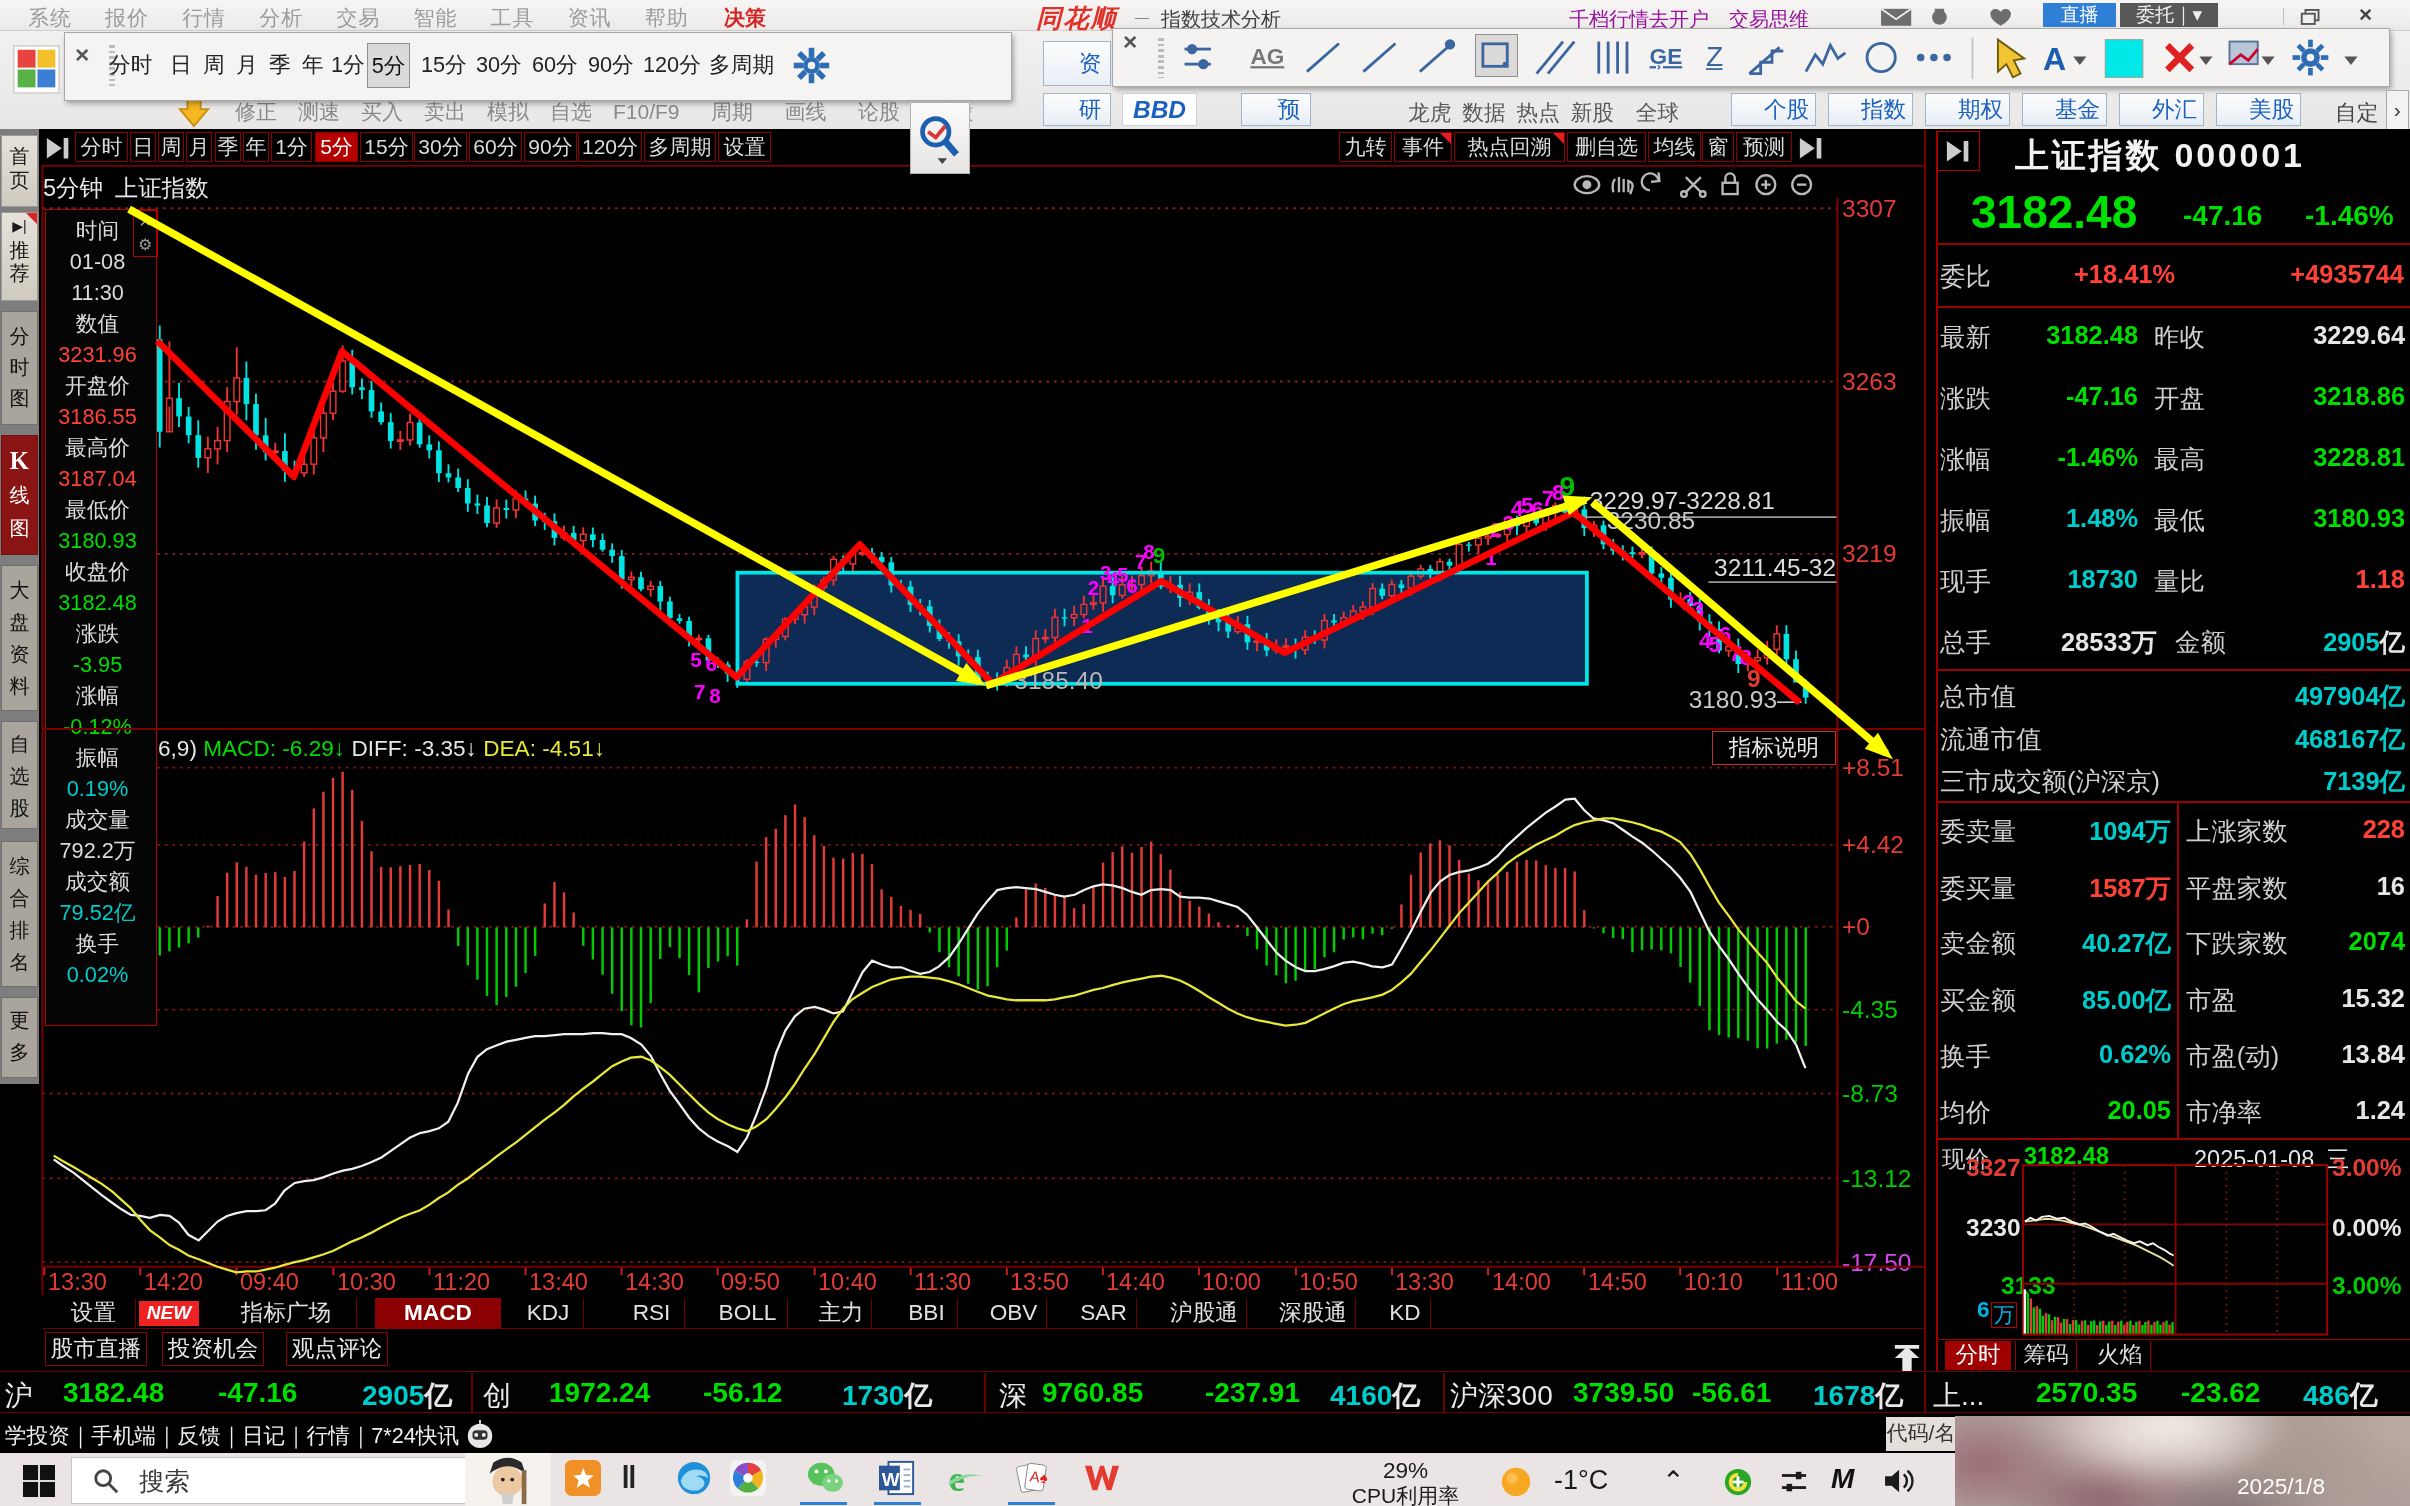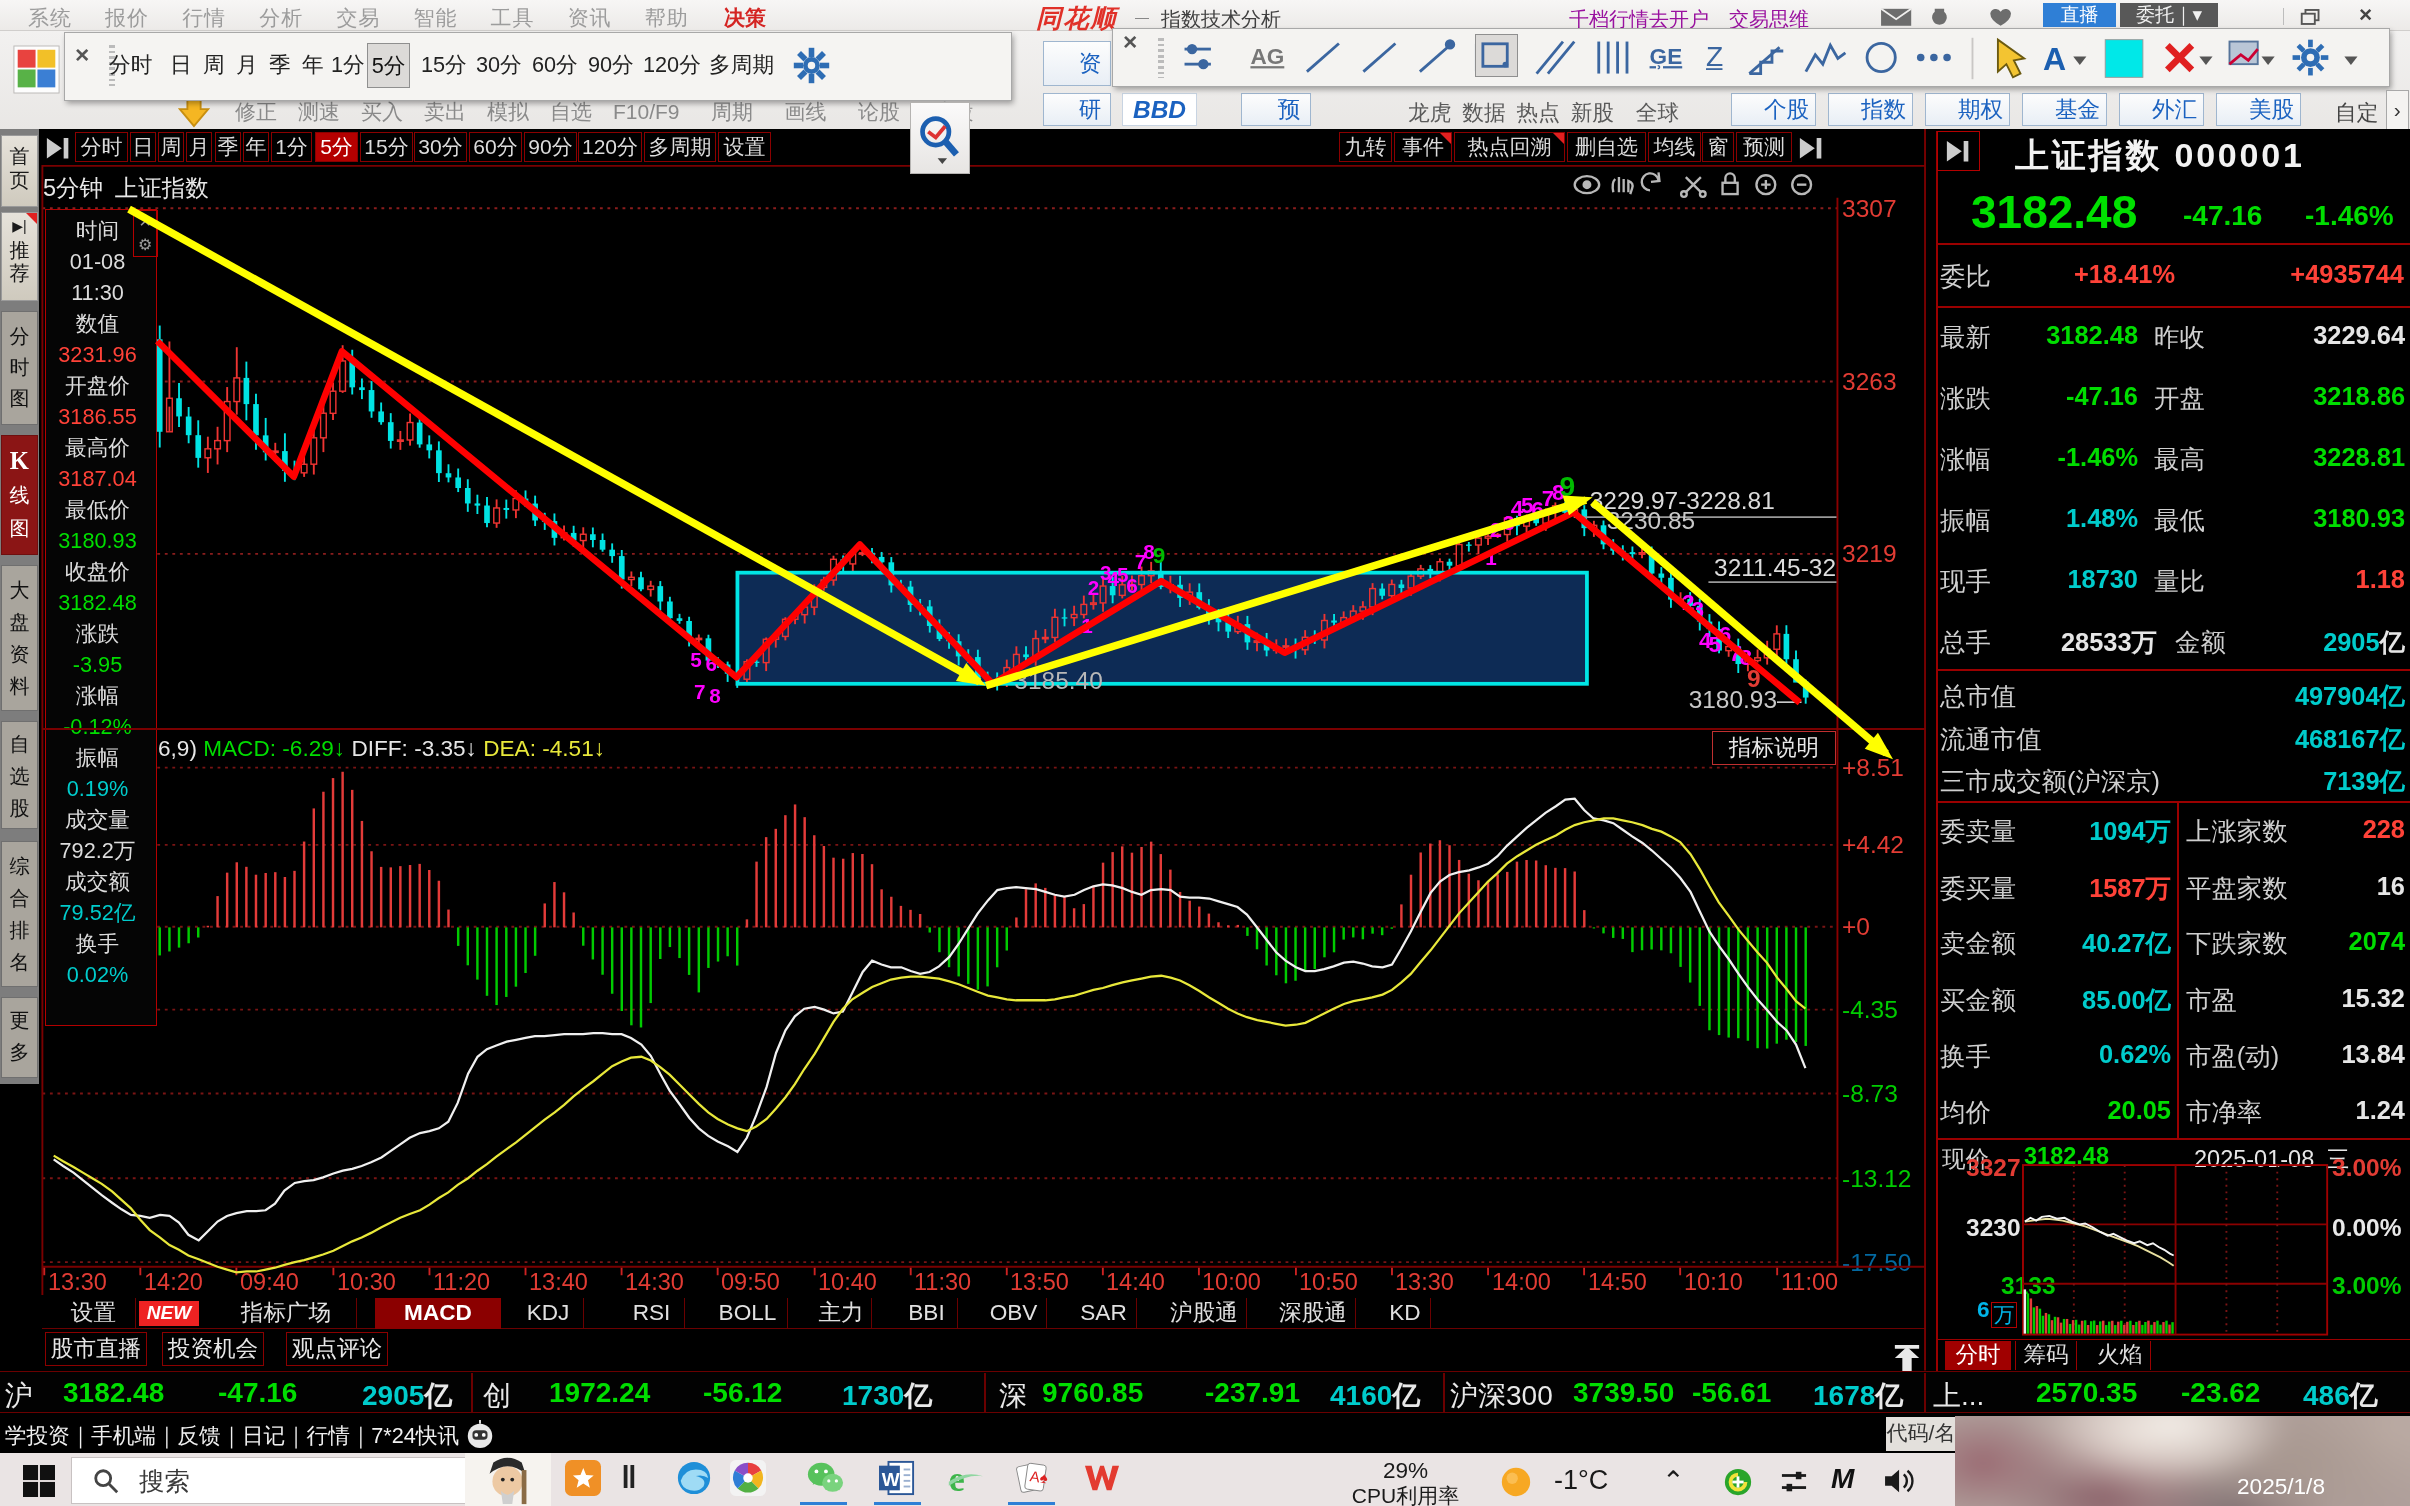--- a/index.html
+++ b/index.html
@@ -237,21 +237,21 @@
 <div class="ab" style="left:1842px;top:540px;font-size:24.5px;color:#e23c34;">3219</div>
 
 <div class="ab" style="left:158px;top:736px;font-size:22.6px;"><span class="wt">6,9) </span><span class="gn">MACD: -6.29↓ </span><span class="wt">DIFF: -3.35↓ </span><span style="color:#e8e83a;">DEA: -4.51↓</span></div>
 <div class="ab" style="left:1712px;top:731px;width:124px;height:34px;border:0.9px solid #c03030;color:#e8e8e8;font-size:22.6px;text-align:center;line-height:32px;">指标说明</div>
 <div class="ab" style="left:1842px;top:754px;font-size:24.5px;color:#e23c34;">+8.51</div>
 <div class="ab" style="left:1842px;top:831px;font-size:24.5px;color:#e23c34;">+4.42</div>
 <div class="ab" style="left:1842px;top:913px;font-size:24.5px;color:#e23c34;">+0</div>
 <div class="ab" style="left:1842px;top:996px;font-size:24.5px;color:#00cc00;">-4.35</div>
 <div class="ab" style="left:1842px;top:1080px;font-size:24.5px;color:#00cc00;">-8.73</div>
 <div class="ab" style="left:1842px;top:1165px;font-size:24.5px;color:#00cc00;">-13.12</div>
-<div class="ab" style="left:1842px;top:1249px;font-size:24.5px;color:#0369a1;">-17.50</div>
+<div class="ab" style="left:1842px;top:1249px;font-size:24.5px;color:#d946ef;">-17.50</div>
 
 <div class="ab" style="left:0;top:1269px;font-size:23.5px;color:#e23c34;">
     <span style="position:absolute;left:48px;top:0;">13:30</span>
 <span style="position:absolute;left:144px;top:0;">14:20</span>
 <span style="position:absolute;left:240px;top:0;">09:40</span>
 <span style="position:absolute;left:337px;top:0;">10:30</span>
 <span style="position:absolute;left:433px;top:0;">11:20</span>
 <span style="position:absolute;left:529px;top:0;">13:40</span>
 <span style="position:absolute;left:625px;top:0;">14:30</span>
 <span style="position:absolute;left:721px;top:0;">09:50</span>

